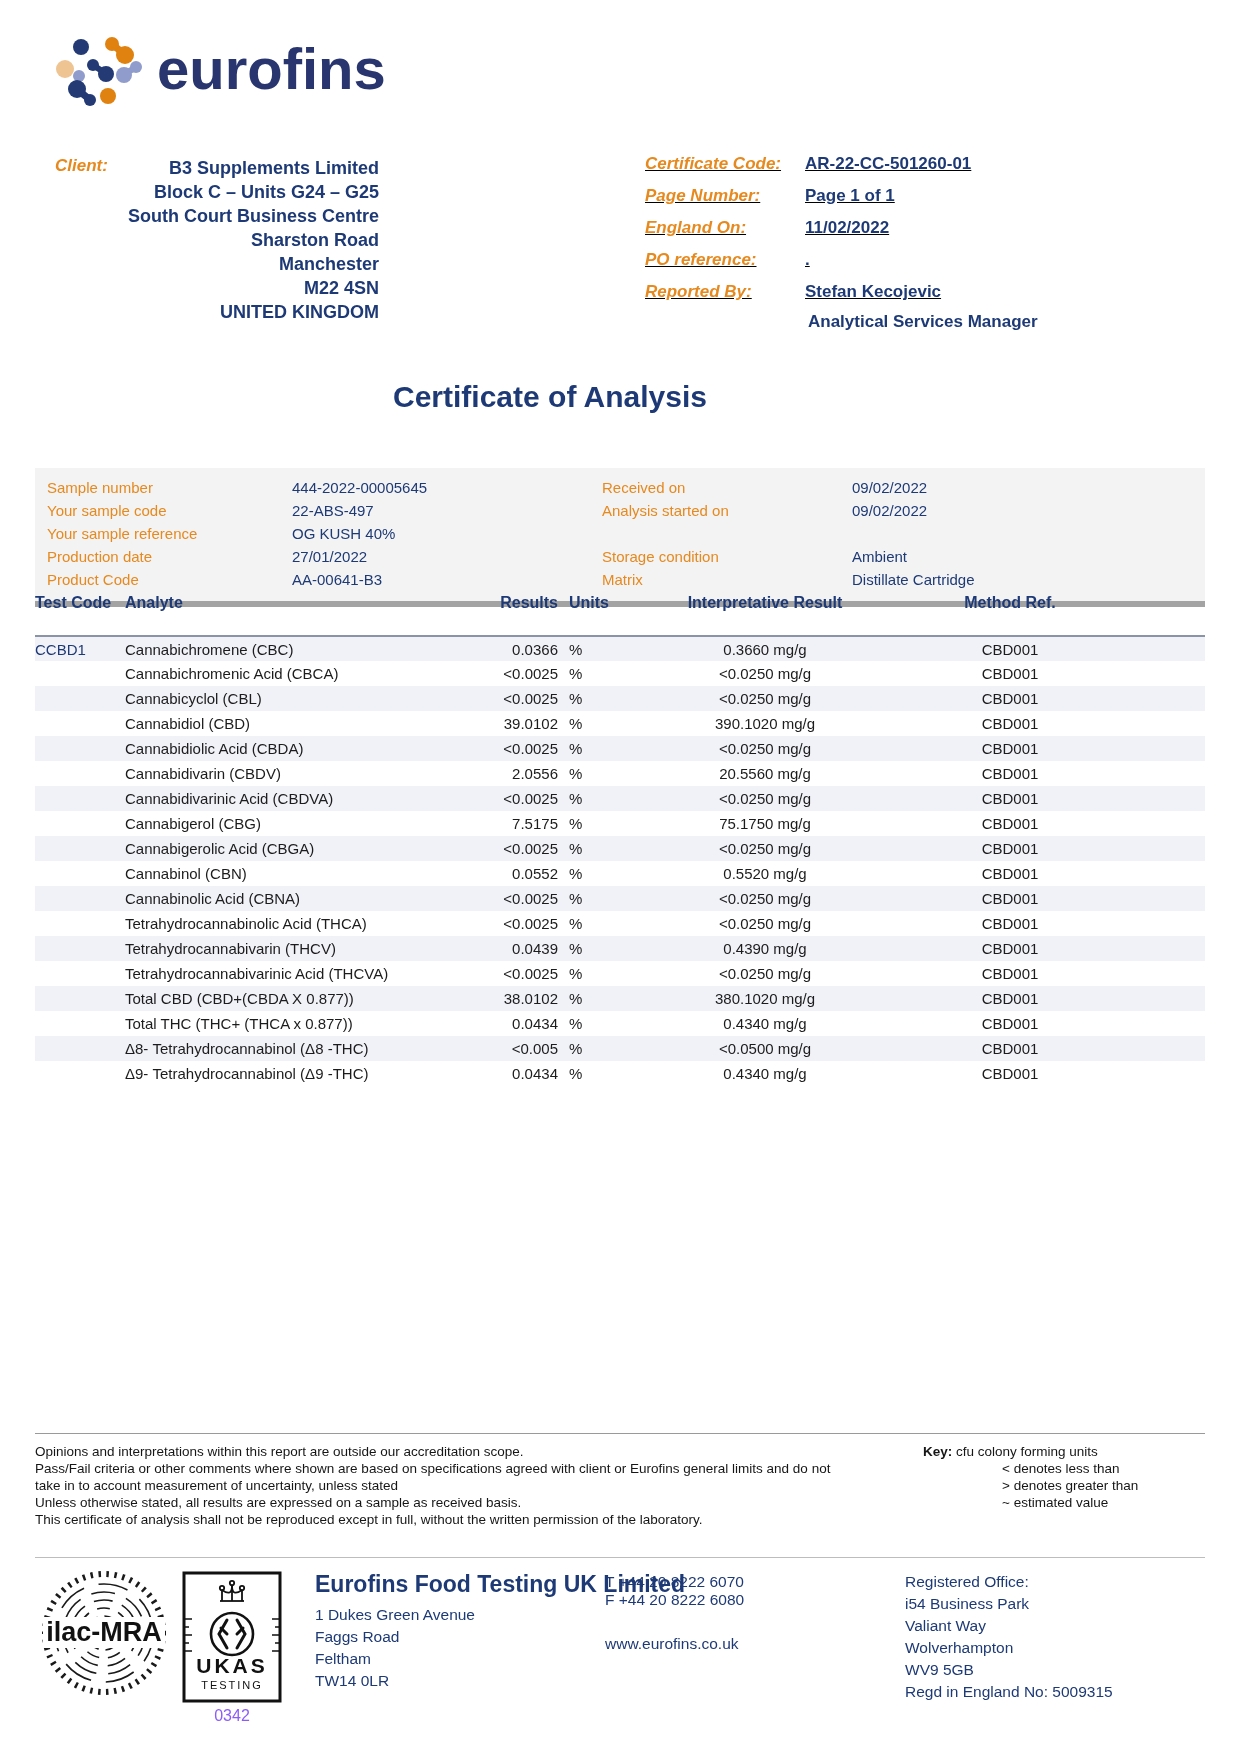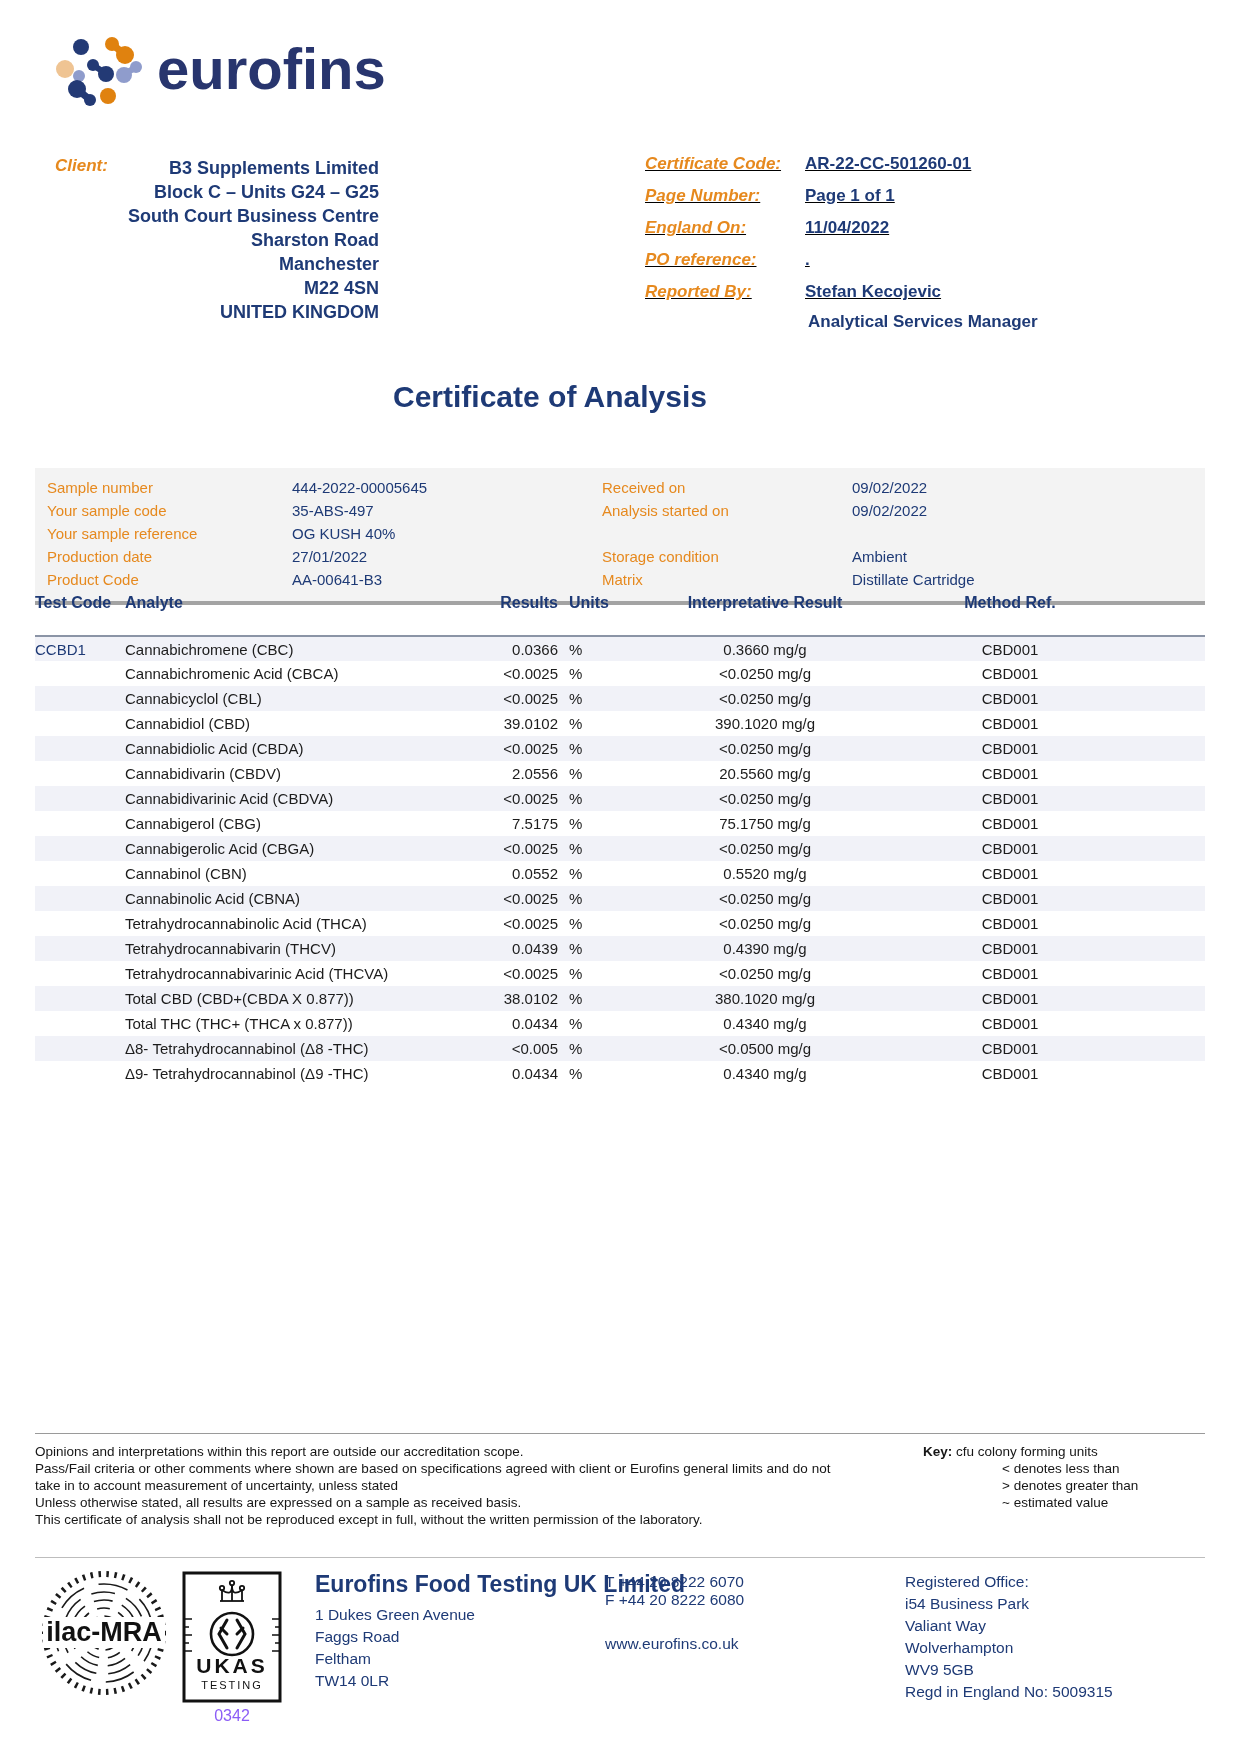--- a/index.html
+++ b/index.html
@@ -20,21 +20,21 @@
   .meta-block { position:absolute; left:645px; top:154px; width:560px; }
   .meta-row { display:flex; margin-bottom:12px;text-decoration:underline; }
   .meta-label { color:#e6891e; font-weight:bold; font-style:italic; font-size:17px; width:160px; }
   .meta-value { color:#1e3a76; font-weight:bold; font-size:17px; }
   .meta-title-row { margin-left:163px; color:#1e3a76; font-weight:bold; font-size:17px; margin-top:-2px; }
 
   
   .doc-title { position:absolute; left:0; top:380px; width:1100px; text-align:center; color:#1e3a76; font-size:30px; font-weight:bold; }
 
   
-  .sample-info { position:absolute; left:35px; top:468px; width:1170px; background:#f3f3f3; padding:8px 0 10px 12px; border-bottom:4px solid #a3a3a3; }
+  .sample-info { position:absolute; left:35px; top:468px; width:1170px; background:#f3f3f3; padding:8px 0 10px 12px; border-bottom:6px solid #a3a3a3; }
   .info-row { display:grid; grid-template-columns:245px 310px 250px auto; line-height:23px; font-size:15px; }
   .info-label { color:#e6891e; }
   .info-value { color:#1e3a76; }
 
   
   .results { position:absolute; left:35px; top:594px; width:1170px; }
   table { border-collapse:collapse; width:1170px; table-layout:fixed; }
   col.c1{width:90px} col.c2{width:335px} col.c3{width:100px} col.c4{width:45px} col.c5{width:320px} col.c6{width:170px} col.c7{width:110px}
   thead td { color:#1e3a76; font-weight:bold; font-size:16px; padding-bottom:23px; border-bottom:2px solid #8b94a6; }
   tbody td { font-size:15px; color:#1c1c1c; height:25px; vertical-align:middle; }
@@ -114,21 +114,21 @@
     <div class="meta-row">
       <div class="meta-label">Certificate Code:</div>
       <div class="meta-value">AR-22-CC-501260-01</div>
     </div>
       <div class="meta-row">
       <div class="meta-label">Page Number:</div>
       <div class="meta-value">Page 1 of 1</div>
     </div>
       <div class="meta-row">
       <div class="meta-label">England On:</div>
-      <div class="meta-value">11/04/2022</div>
+      <div class="meta-value">11/02/2022</div>
     </div>
       <div class="meta-row">
       <div class="meta-label">PO reference:</div>
       <div class="meta-value">.</div>
     </div>
       <div class="meta-row">
       <div class="meta-label">Reported By:</div>
       <div class="meta-value">Stefan Kecojevic</div>
     </div>
     <div class="meta-title-row">Analytical Services Manager</div>
@@ -138,21 +138,21 @@
 
   <div class="sample-info">
     <div class="info-row">
       <div class="info-label">Sample number</div>
       <div class="info-value">444-2022-00005645</div>
       <div class="info-label">Received on</div>
       <div class="info-value">09/02/2022</div>
     </div>
       <div class="info-row">
       <div class="info-label">Your sample code</div>
-      <div class="info-value">35-ABS-497</div>
+      <div class="info-value">22-ABS-497</div>
       <div class="info-label">Analysis started on</div>
       <div class="info-value">09/02/2022</div>
     </div>
       <div class="info-row">
       <div class="info-label">Your sample reference</div>
       <div class="info-value">OG KUSH 40%</div>
       <div class="info-label"></div>
       <div class="info-value"></div>
     </div>
       <div class="info-row">

